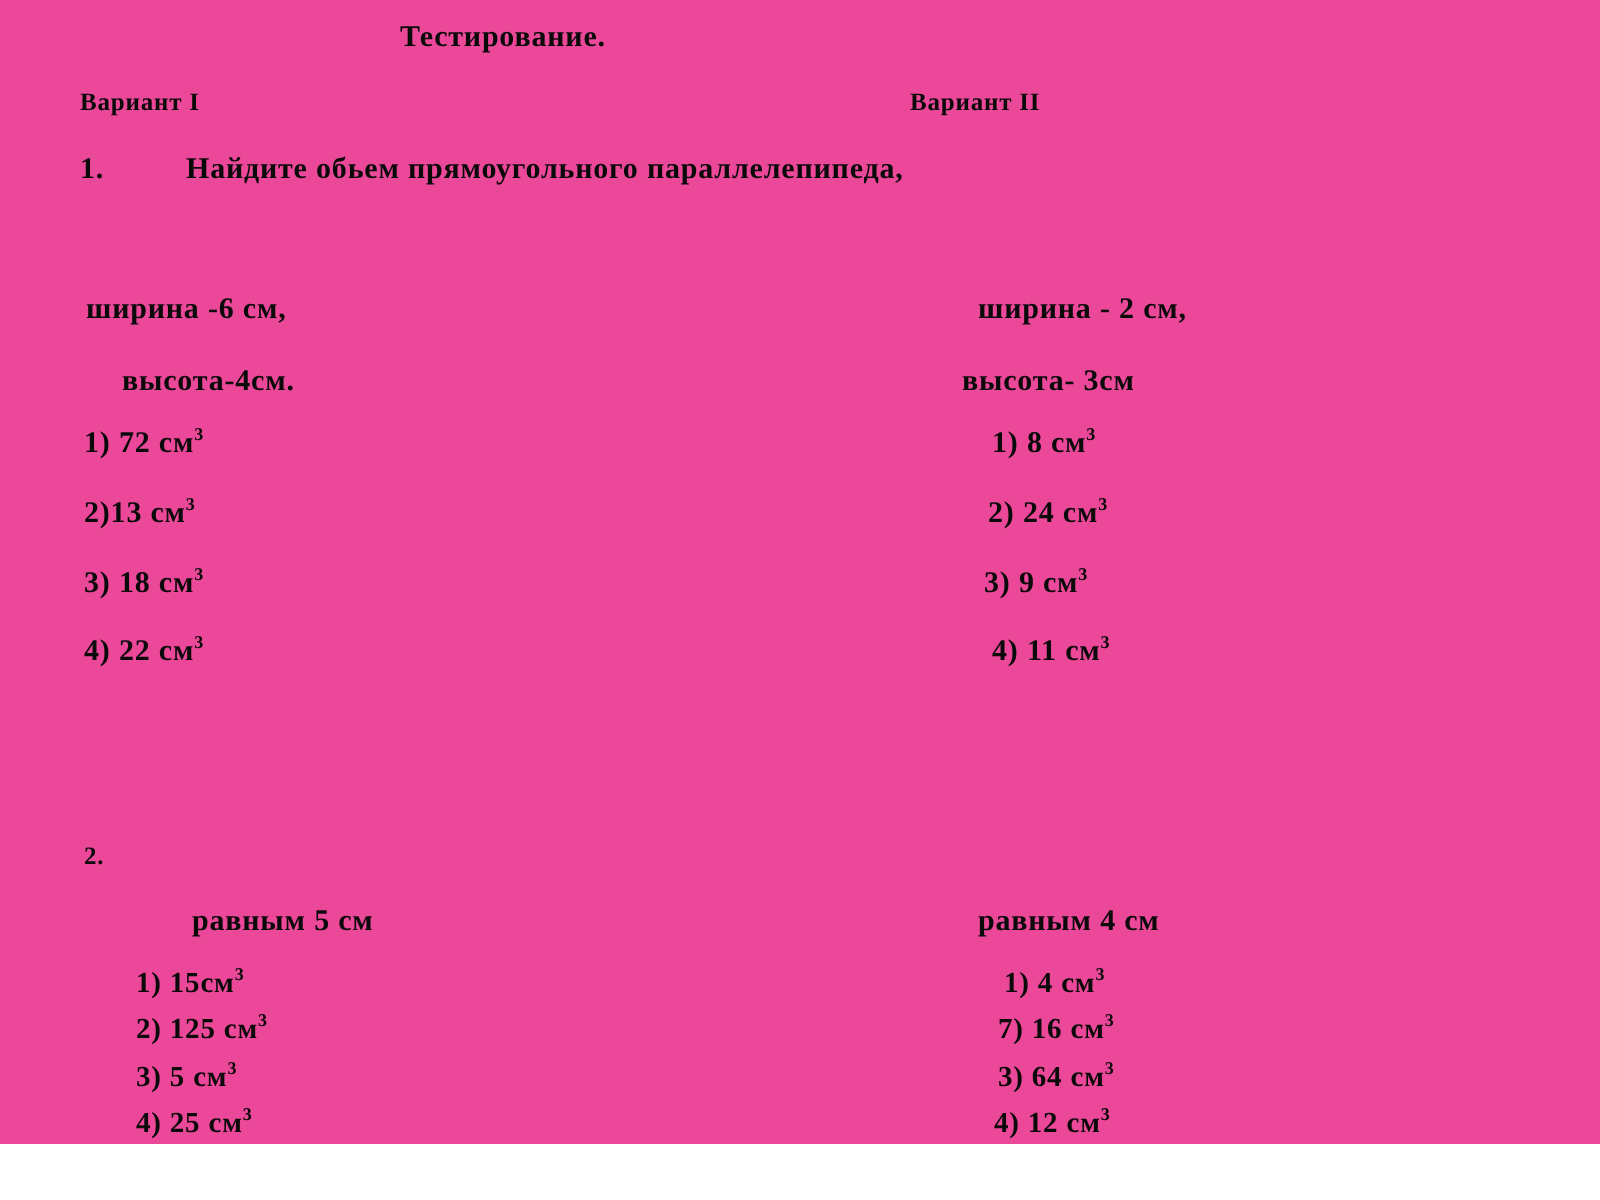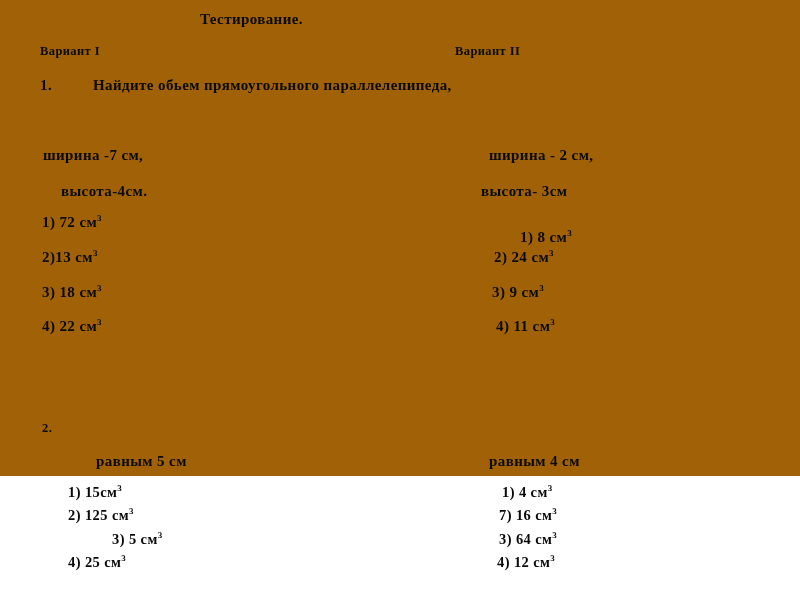--- a/index.html
+++ b/index.html
@@ -7,22 +7,22 @@
   body {
     background: #ffffff;
     font-family: "Liberation Serif", "DejaVu Serif", serif;
     color: #0a0a0a;
     position: relative;
     overflow: hidden;
   }
   .page {
     position: absolute;
     left: 0; top: 0;
-    width: 800px; height: 476px;
-    background: #a16207;
+    width: 800px; height: 572px;
+    background: #ec4899;
   }
   .t {
     position: absolute;
     font-weight: 700;
     white-space: nowrap;
     letter-spacing: 0.4px;
   }
   .title       { left: 200px; top: 11px;  font-size: 15px; }
   .variant-l   { left: 40px;  top: 44px;  font-size: 12.5px; }
   .variant-r   { left: 455px; top: 44px;  font-size: 12.5px; }
@@ -34,33 +34,33 @@
   .c-l1 { left: 43px;  top: 147px; font-size: 15px; }
   .c-l2 { left: 61px;  top: 183px; font-size: 15px; }
   .c-r0 { left: 483px; top: 111px; font-size: 15px; }
   .c-r1 { left: 489px; top: 147px; font-size: 15px; }
   .c-r2 { left: 481px; top: 183px; font-size: 15px; }
 
   .a1-l0 { left: 42px;  top: 214px; font-size: 15px; }
   .a1-l1 { left: 42px;  top: 249px; font-size: 15px; }
   .a1-l2 { left: 42px;  top: 284px; font-size: 15px; }
   .a1-l3 { left: 42px;  top: 318px; font-size: 15px; }
-  .a1-r0 { left: 496px; top: 229px; font-size: 15px; margin-left: 24px; }
+  .a1-r0 { left: 496px; top: 214px; font-size: 15px; }
   .a1-r1 { left: 494px; top: 249px; font-size: 15px; }
   .a1-r2 { left: 492px; top: 284px; font-size: 15px; }
   .a1-r3 { left: 496px; top: 318px; font-size: 15px; }
 
   .q2-num      { left: 42px;  top: 421px; font-size: 12.5px; }
   .q2-text     { left: 173px; top: 418px; font-size: 15px; }
   .q2-cond-l   { left: 96px;  top: 453px; font-size: 15px; }
   .q2-cond-r   { left: 489px; top: 453px; font-size: 15px; }
 
   .a2-l0 { left: 68px;  top: 484px; font-size: 14.5px; }
   .a2-l1 { left: 68px;  top: 507px; font-size: 14.5px; }
-  .a2-l2 { left: 68px;  top: 531px; font-size: 14.5px; margin-left: 44px; }
+  .a2-l2 { left: 68px;  top: 531px; font-size: 14.5px; }
   .a2-l3 { left: 68px;  top: 554px; font-size: 14.5px; }
   .a2-r0 { left: 502px; top: 484px; font-size: 14.5px; }
   .a2-r1 { left: 499px; top: 507px; font-size: 14.5px; }
   .a2-r2 { left: 499px; top: 531px; font-size: 14.5px; }
   .a2-r3 { left: 497px; top: 554px; font-size: 14.5px; }
 
   sup {
     font-size: 9px;
     font-weight: 700;
     vertical-align: super;
@@ -72,21 +72,21 @@
 
 <div class="page">
 
   <div class="t title">Тестирование.</div>
   <div class="t variant-l">Вариант I</div>
   <div class="t variant-r">Вариант II</div>
 
   <div class="t q1-num">1.</div>
   <div class="t q1-text">Найдите обьем прямоугольного параллелепипеда,</div>
 
-  <div class="t c-l1">ширина -7 см,</div>
+  <div class="t c-l1">ширина -6 см,</div>
   <div class="t c-l2">высота-4см.</div>
 
   <div class="t c-r1">ширина - 2 см,</div>
   <div class="t c-r2">высота- 3см</div>
 
   <div class="t a1-l0"><span>1) 72 см</span><sup>3</sup></div>
   <div class="t a1-l1"><span>2)13 см</span><sup>3</sup></div>
   <div class="t a1-l2"><span>3) 18 см</span><sup>3</sup></div>
   <div class="t a1-l3"><span>4) 22 см</span><sup>3</sup></div>
 

